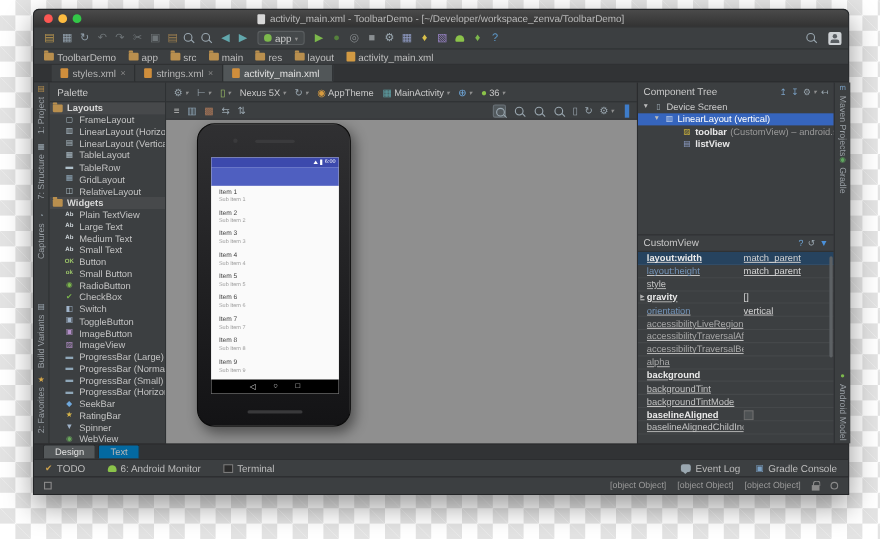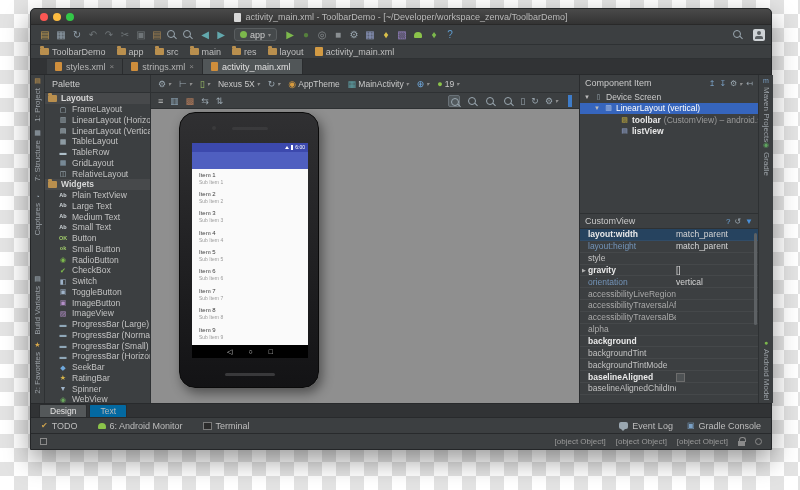--- a/index.html
+++ b/index.html
@@ -150,21 +150,21 @@
     font-size:8.5px; color:#cccccc; white-space:nowrap; overflow:hidden; }
   .ct-row.lvl1 { padding-left:14px; } .ct-row.lvl2 { padding-left:30px; }
   .ct-row.selected { background:#3665bd; color:#fff; }
   .ct-arrow { width:7px; flex:none; font-size:6px; color:#bcbcbc; font-style:normal; }
   .ct-ico { width:9px; flex:none; font-size:7px; text-align:center; font-style:normal; }
   .ct-row.boldlabel .ct-label { font-weight:bold; color:#e8e8e8; }
   .ct-suffix { color:#9a9a9a; }
   .ct-row.selected .ct-suffix { color:#dfe8f7; }
   .panel-spacer { flex:1; }
   .prop-header { border-top:1px solid #2e3133; border-bottom:1px solid #2e3133; }
-  .prop-rows { height:174px; flex:none; position:relative; overflow:hidden; }
+  .prop-rows { height:174px; flex:none; position:relative; overflow:hidden;text-decoration:underline; }
   .prop-row { display:flex; align-items:center; height:11.85px; font-size:8.5px; color:#c3c3c3;
     border-bottom:1px solid rgba(255,255,255,.05); padding-right:8px; }
   .prop-exp { width:8px; flex:none; font-size:5px; color:#b0b0b0; text-align:center; font-style:normal; }
   .prop-label { width:88px; flex:none; white-space:nowrap; overflow:hidden; }
   .prop-value { flex:1; white-space:nowrap; overflow:hidden; color:#d5d5d5; }
   .prop-row.sel { background:#26435f; }
   .prop-row.bold .prop-label { font-weight:bold; color:#eaeaea; }
   .prop-row.blue .prop-label { color:#7394b9; }
   .prop-row.dim .prop-label { color:#a9a9a9; }
   .prop-row.checkbox .prop-value::before { content:""; display:inline-block; width:7px; height:7px;
@@ -541,21 +541,21 @@
             </span>
 
             <span class="di">
               <i class="dig" style="color: rgb(111, 168, 220);">⊕</i>
 
               <i class="dd">▾</i>
             </span>
 
             <span class="di">
               <i class="dig" style="color: rgb(139, 195, 74);">●</i>
-              <b class="dil">19</b>
+              <b class="dil">36</b>
               <i class="dd">▾</i>
             </span>
           </div>
         <div class="dtb2">
           <span class="tbgroup" style="gap:7px;">
 
               <span class="di">
                 <i class="dig" style="color: rgb(195, 195, 195);">≡</i>
 
               </span>
@@ -695,21 +695,21 @@
                   <i class="ni">□</i>
                 </div>
             </div>
             <span class="chin-line"></span>
           </div>
         </div>
       </div>
 
       <div class="right-col">
         <div class="panel-header">
-          <span>Component Item</span>
+          <span>Component Tree</span>
           <span class="ph-icons">
 
               <span class="di">
                 <i class="dig" style="color: rgb(122, 160, 196);">↥</i>
 
               </span>
 
               <span class="di">
                 <i class="dig" style="color: rgb(122, 160, 196);">↧</i>
 

